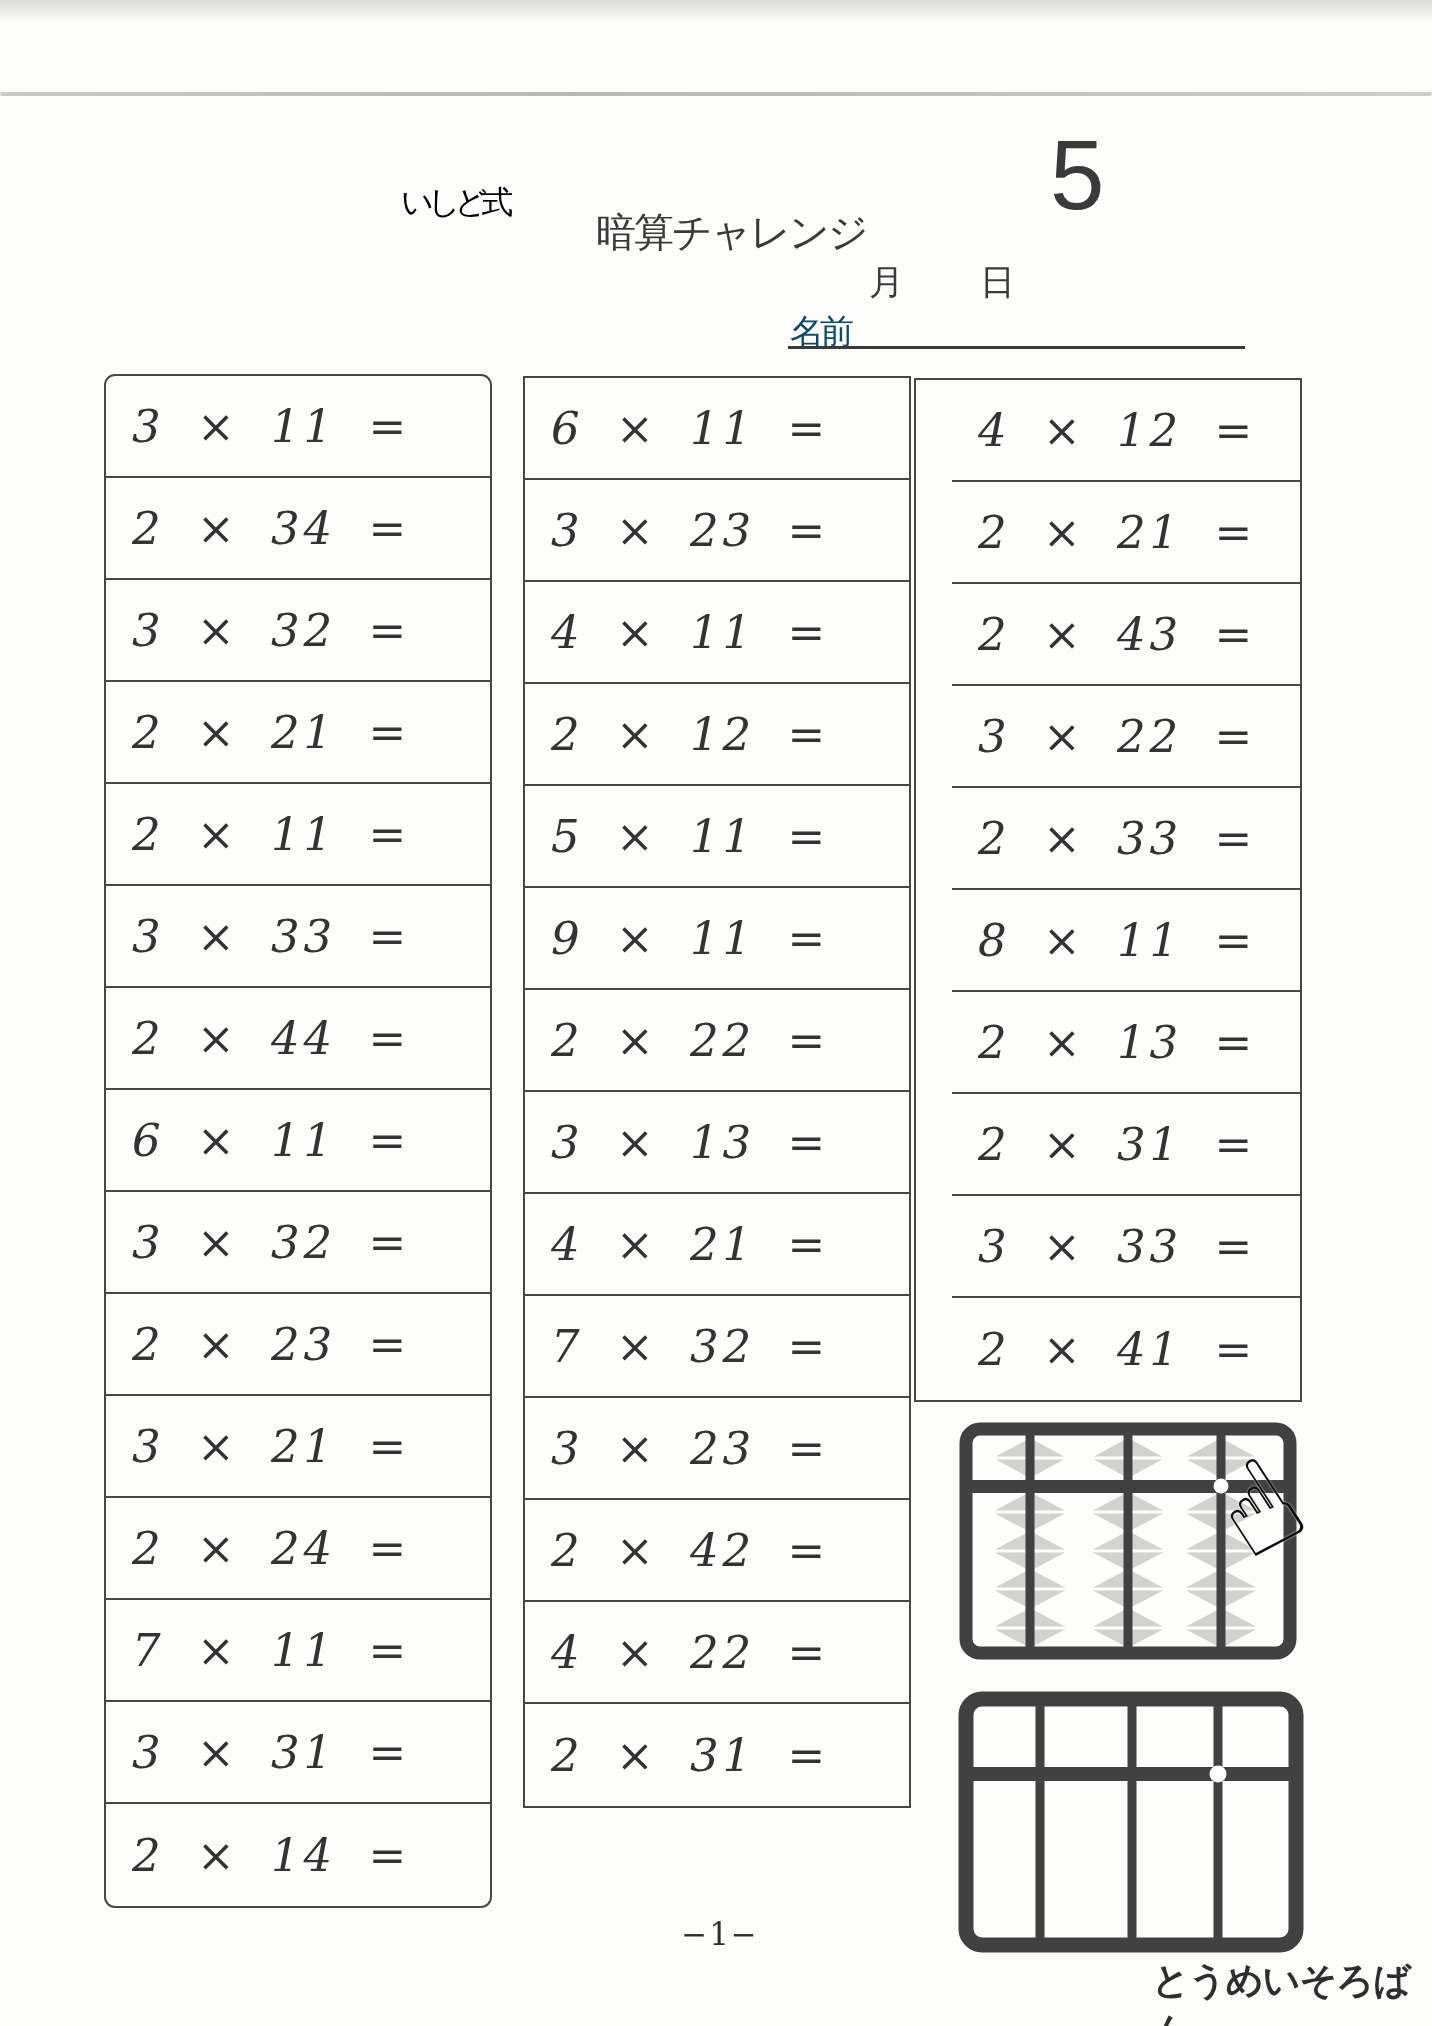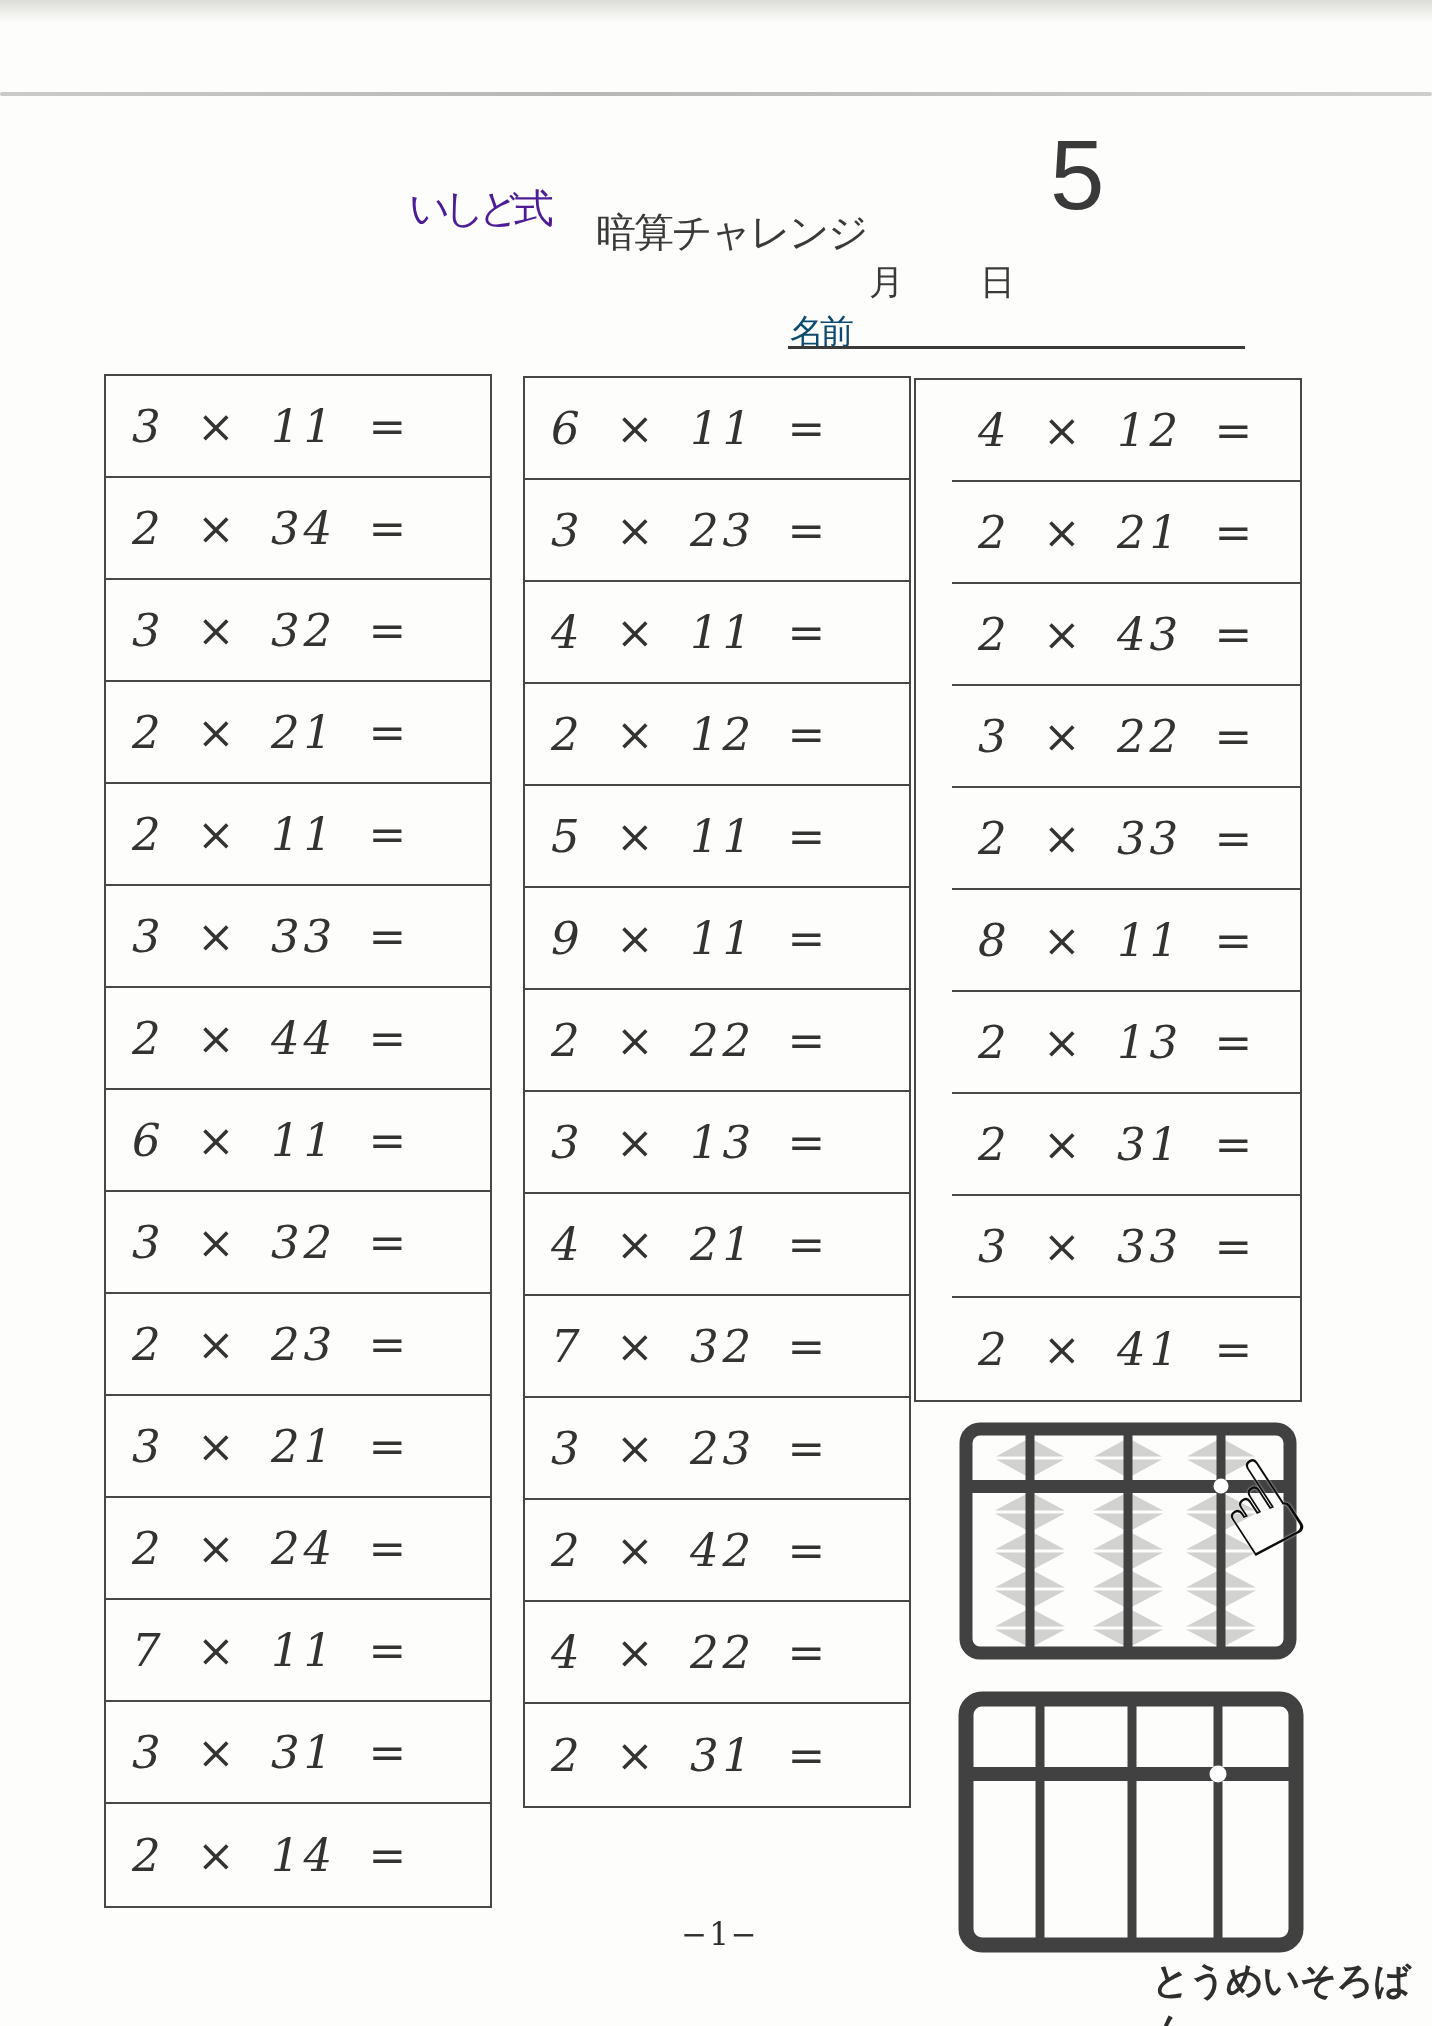--- a/index.html
+++ b/index.html
@@ -9,36 +9,36 @@
     font-family:"Liberation Sans", sans-serif;
     color:#363636;
   }
   
   .top-shade{position:absolute;left:0;top:0;width:1432px;height:22px;
     background:linear-gradient(#dcdcd8, rgba(255,255,255,0));}
   .scan-line{position:absolute;left:0;top:92px;width:1432px;height:4px;
     background:linear-gradient(90deg,#c2c2bf,#ababa8 40%,#b8b8b5 70%,#c6c6c3);
     border-radius:2px;opacity:.85;}
   
-  .title-brand{position:absolute;left:401px;top:181px;font-size:40px;
-    letter-spacing:-6px;color:#4c1d95;margin-left:8px;}
+  .title-brand{position:absolute;left:401px;top:181px;font-size:32px;
+    letter-spacing:-6px;color:#000000;}
   .title-main{position:absolute;left:596px;top:181px;font-size:40px;
     letter-spacing:-2px;color:#3a3a3a;margin-top:24px;}
   .level-number{position:absolute;left:1050px;top:126px;font-size:98px;
     font-weight:500;color:#3a3a3a;line-height:1;}
   .month-label{position:absolute;left:869px;top:259px;font-size:35px;color:#3a3a3a;}
   .day-label{position:absolute;left:980px;top:259px;font-size:35px;color:#3a3a3a;}
   .name-label{position:absolute;left:790px;top:309px;font-size:34px;
     letter-spacing:-4px;color:#0c4a6e;}
   .name-line{position:absolute;left:788px;top:346px;width:457px;height:0;
     border-bottom:3px solid #3a3a3a;}
   
   .pcol{position:absolute;width:388px;border:2px solid #474747;background:#fdfdfb;
     box-sizing:border-box;}
-  .pcol-1{left:104px;top:374px;}
+  .pcol-1{left:104px;top:374px;border-radius:11px;}
   .pcol-2{left:523px;top:376px;}
   .pcol-3{left:914px;top:378px;padding-left:36px;}
   .prow{height:102px;box-sizing:border-box;border-bottom:2px solid #474747;
     display:flex;align-items:center;padding-left:26px;
     font-family:"DejaVu Serif", serif;font-style:italic;
     font-size:45px;color:#333;letter-spacing:4px;word-spacing:14px;
     white-space:nowrap;}
   .prow:last-child{border-bottom:none;}
   
   .page-number{position:absolute;left:640px;top:1916px;width:160px;text-align:center;

